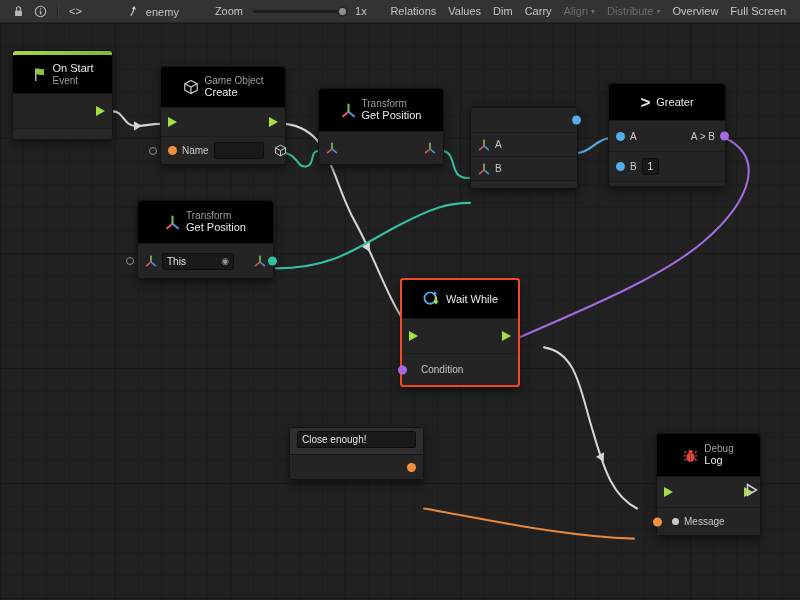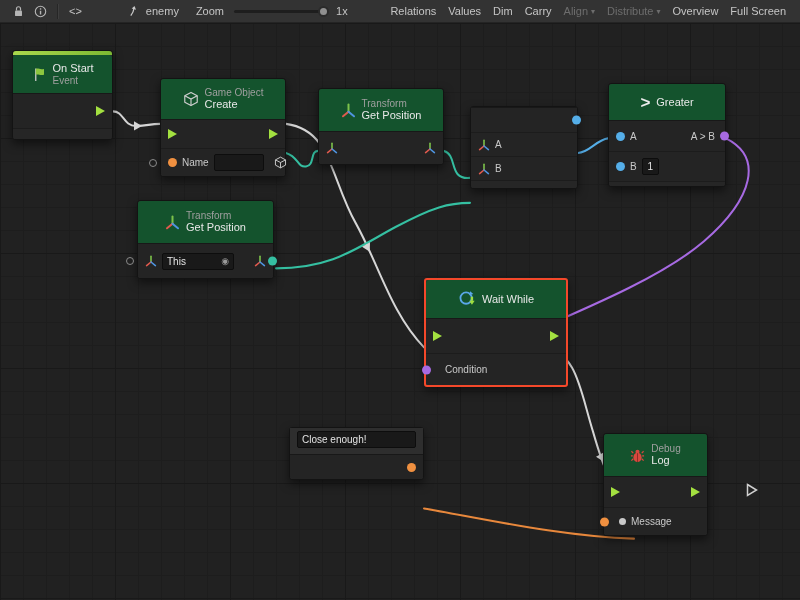--- a/index.html
+++ b/index.html
@@ -7,22 +7,22 @@
   .window{width:800px;height:600px;display:flex;flex-direction:column;box-shadow:inset 2px 0 0 #3a3a3a,inset -2px 0 0 #3a3a3a,inset 0 -2px 0 #3a3a3a}
   
   .titlebar{height:22px;background:#2d2d2d;display:flex;align-items:stretch;flex:none}
   .tab{display:flex;align-items:center;gap:6px;padding:0 14px 0 6px;background:#3c3c3c;font-size:11.5px;color:#e4e4e4}
   .win-controls{margin-left:auto;display:flex;align-items:center;gap:12px;padding-right:10px;color:#c2c2c2;font-size:12px}
   
   .toolbar{height:23px;background:#333333;border-bottom:1px solid #242424;display:flex;align-items:center;padding:0 8px;flex:none;font-size:11px;color:#c5c5c5;white-space:nowrap}
   .tb-icon{display:flex;align-items:center;padding:0 5px}
   .tb-sep{width:1px;height:15px;background:#262626;margin:0 5px;box-shadow:1px 0 0 #3e3e3e}
   .tb-btn{padding:0 6px;display:flex;align-items:center}
-  .crumb{display:flex;align-items:center;gap:5px;margin-left:40px}
-  .zoom-label{margin-left:17px}
+  .crumb{display:flex;align-items:flex-end;gap:5px;margin-left:40px}
+  .zoom-label{margin-left:36px}
   .slider{position:relative;width:92px;height:3px;background:#1e1e1e;border-radius:2px;margin:0 10px}
   .knob{position:absolute;right:-3px;top:-4px;width:11px;height:11px;border-radius:50%;background:#909090;border:2px solid #2b2b2b}
   .tb-group{margin-left:auto;display:flex;align-items:flex-end}
   .disabled{color:#6d6d6d}
   .dd{font-size:8px;margin-left:3px}
   
   .canvas{position:relative;flex:1;overflow:hidden;background-color:#212121;
     background-image:
       linear-gradient(#191919 1px,transparent 1px),
       linear-gradient(90deg,#191919 1px,transparent 1px),
@@ -31,21 +31,21 @@
     background-size:115px 115px,115px 115px,23px 23px,23px 23px}
   .wires{position:absolute;left:0;top:0;width:100%;height:100%}
   .w-flow{stroke:#d6d6d6;stroke-width:2;fill:none;stroke-linecap:round}
   .w-teal{stroke:#35c0a2;stroke-width:2;fill:none;stroke-linecap:round}
   .w-blue{stroke:#55aee8;stroke-width:2;fill:none;stroke-linecap:round}
   .w-purple{stroke:#a76ae2;stroke-width:2;fill:none;stroke-linecap:round}
   .w-orange{stroke:#e8883c;stroke-width:2;fill:none;stroke-linecap:round}
   
   .node{position:absolute;background:#2d2d2d;border:1px solid #131313;border-radius:3px;box-shadow:0 4px 10px rgba(0,0,0,.5);color:#dcdcdc}
   .node.selected{border:2px solid #f4482a}
-  .nhead{display:flex;align-items:center;justify-content:center;gap:6px;padding:8px 8px;background:#14532d;border-radius:3px 3px 0 0}
+  .nhead{display:flex;align-items:center;justify-content:center;gap:6px;padding:8px 8px;background:#000000;border-radius:3px 3px 0 0}
   .titles{display:flex;flex-direction:column;justify-content:center;line-height:1.15}
   .ntitle{font-size:11px;color:#e8e8e8}
   .nsub{font-size:10px;color:#9f9f9f}
   .nbody{background:#242424;border-top:1px solid #181818;border-radius:0 0 3px 3px}
   .prow{position:relative;display:flex;align-items:center;gap:5px;padding:0 7px}
   .prow + .prow{border-top:1px solid #1c1c1c}
   .plabel{font-size:10px;color:#c9c9c9}
   .spacer{flex:1}
   .nfoot{border-top:1px solid #1c1c1c;background:#262626;border-radius:0 0 3px 3px}
   .exec{width:0;height:0;border-top:5px solid transparent;border-bottom:5px solid transparent;border-left:9px solid #a3e040;flex:none}
@@ -195,21 +195,21 @@
         </div>
       </div>
       <div class="nbody">
         <div class="prow" style="height:34px;justify-content:flex-end">
           <span class="exec"></span>
         </div>
         <div class="nfoot" style="height:11px"></div>
       </div>
     </div>
 
-    <div class="node" style="left:160px;top:55px;width:126px">
+    <div class="node" style="left:160px;top:43px;width:126px">
       <div class="nhead" style="height:40px">
         <svg class="ic16">
             <use href="#icon-cube"></use>
           </svg>
         <div class="titles">
           <div class="nsub">Game Object</div>
           <div class="ntitle">Create</div>
         </div>
       </div>
       <div class="nbody">
@@ -320,21 +320,21 @@
           </div>
           <span class="spacer"></span>
           <svg class="ic12">
               <use href="#icon-axis"></use>
             </svg>
           <span class="edge-dot right dot-teal"></span>
         </div>
       </div>
     </div>
 
-    <div class="node selected" style="left:424px;top:255px;width:144px">
+    <div class="node selected" style="left:400px;top:255px;width:120px">
       <div class="nhead" style="height:38px">
         <svg class="ic18">
             <use href="#icon-clock"></use>
           </svg>
         <div class="ntitle">Wait While</div>
       </div>
       <div class="nbody">
         <div class="prow" style="height:34px">
           <span class="exec"></span>
           <span class="spacer"></span>
@@ -352,21 +352,21 @@
         <input class="field" style="width: 100%;" value="Close enough!">
       </div>
       <div class="nbody">
         <div class="prow" style="height:24px">
           <span class="spacer"></span>
           <span class="dot dot-orange"></span>
         </div>
       </div>
     </div>
 
-    <div class="node" style="left:603px;top:410px;width:105px">
+    <div class="node" style="left:656px;top:410px;width:105px">
       <div class="nhead" style="height:42px">
         <svg class="ic15">
             <use href="#icon-bug"></use>
           </svg>
         <div class="titles">
           <div class="nsub">Debug</div>
           <div class="ntitle">Log</div>
         </div>
       </div>
       <div class="nbody">

